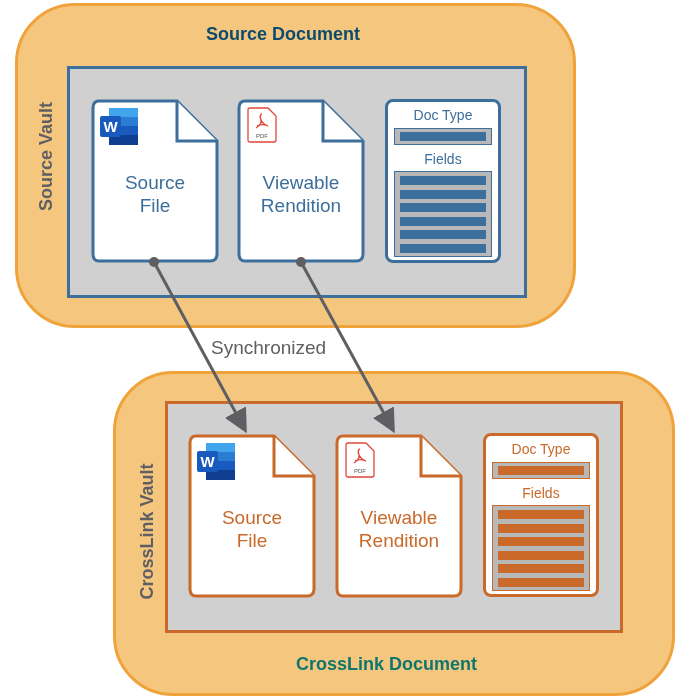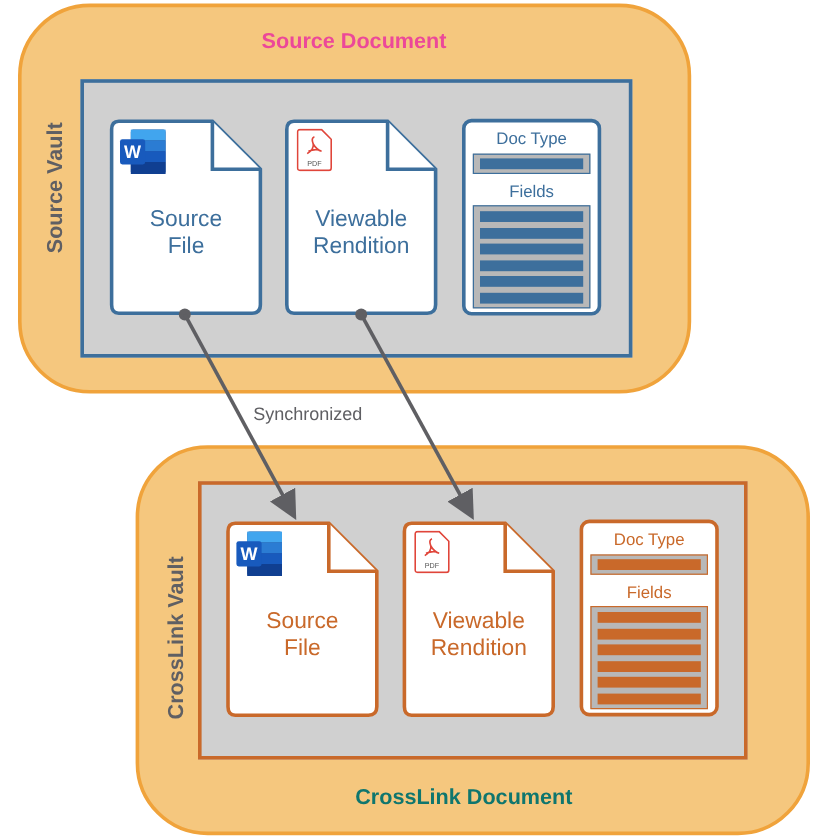--- a/index.html
+++ b/index.html
@@ -10,28 +10,28 @@
   .vault-side { position: absolute; font-weight: bold; font-size: 18px; white-space: nowrap; transform: rotate(-90deg); transform-origin: center center; color: #5f5f63; }
   .doc { position: absolute; width: 128px; height: 162px; }
   .doc svg.sheet { position: absolute; left: 0; top: 0; }
   .doc-label { position: absolute; left: 0; width: 128px; top: 72px; text-align: center; font-size: 19px; line-height: 23px; }
   .word-icon { position: absolute; left: 8px; top: 8px; width: 40px; height: 40px; }
   .pdf-icon { position: absolute; left: 10px; top: 8px; width: 30px; height: 36px; }
   .meta { position: absolute; width: 116px; height: 164px; background: #fff; border: 3px solid; border-radius: 8px; box-sizing: border-box; padding-left: 40px; }
   .meta-label { position: absolute; left: 0; width: 100%; text-align: center; font-size: 14px; }
   .meta-box { position: absolute; left: 6px; right: 6px; background: #b8b8b8; border: 1px solid; box-sizing: border-box; }
   .meta-bar { position: absolute; left: 5px; right: 5px; height: 9px; }
-  .sync-label { position: absolute; left: 211px; top: 337px; font-size: 15px; color: #5f5f63; }
+  .sync-label { position: absolute; left: 211px; top: 337px; font-size: 19px; color: #5f5f63; }
   svg.arrows { position: absolute; left: 0; top: 0; pointer-events: none; }
 </style>
 </head>
 <body>
 
 <div class="vault" style="left:15px; top:3px; width:561px; height:325px;"></div>
-<div class="vault-title" style="left:218px; top:24px; color:#ec4899;">Source Document</div>
+<div class="vault-title" style="left:206px; top:24px; color:#0c4a6e;">Source Document</div>
 <div class="vault-side" style="left:-14px; top:146px; width:120px; text-align:center;">Source Vault</div>
 
 <div class="inner" style="left:67px; top:66px; width:460px; height:232px; border-color:#3d6f9c;"></div>
 
 <div class="doc" style="left:91px; top:99px;">
   <svg class="sheet" width="128" height="164">
     <path d="M8 2 H86 L126 42 V155 Q126 162 119 162 H8 Q2 162 2 155 V9 Q2 2 8 2 Z" fill="#fff" stroke="#3d6f9c" stroke-width="3"></path>
     <path d="M86 2 V42 H126" fill="#fff" stroke="#3d6f9c" stroke-width="3"></path>
   </svg>
   <svg class="word-icon" viewBox="0 0 40 40">

